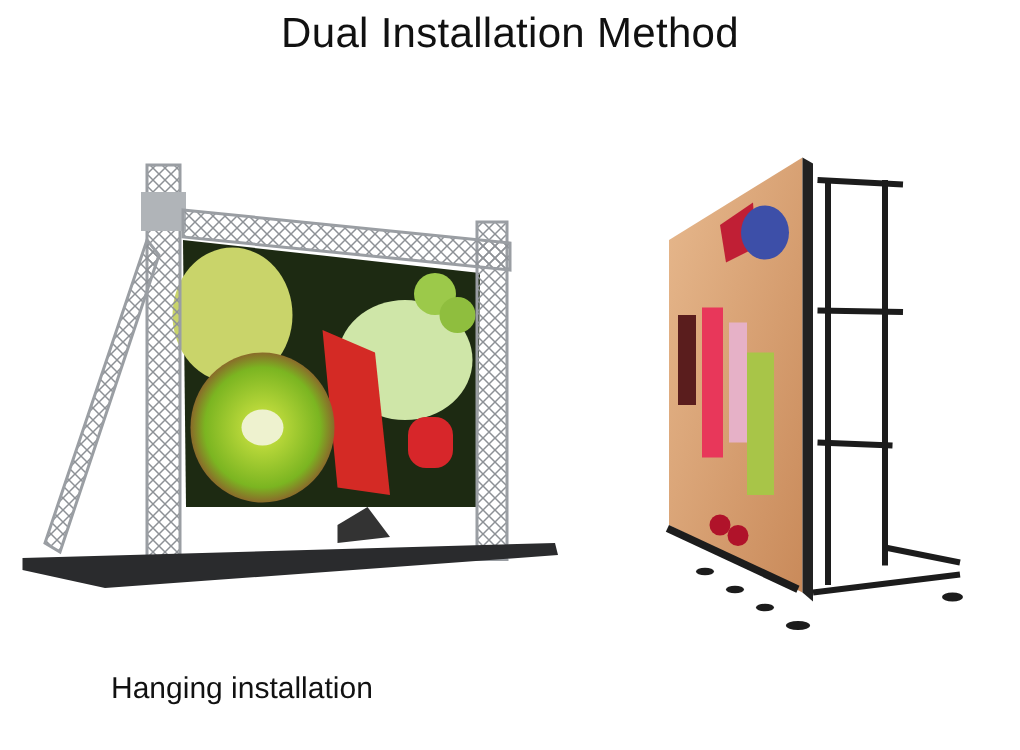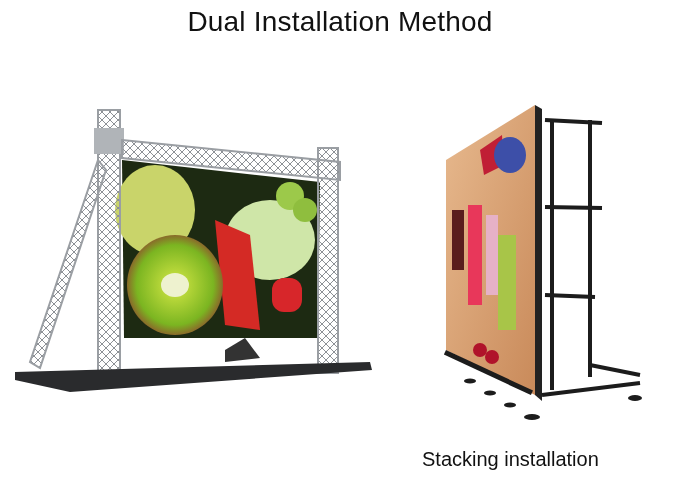--- a/index.html
+++ b/index.html
@@ -85,14 +85,14 @@
     <g fill="#1c1c1c">
       <rect x="6" y="255" width="96" height="5" transform="rotate(25 6 255)"></rect>
       <ellipse cx="92" cy="322" rx="8" ry="3"></ellipse>
         <ellipse cx="195" cy="303" rx="7" ry="3"></ellipse>
       <ellipse cx="70" cy="310" rx="6" ry="2.5"></ellipse>
         <ellipse cx="50" cy="298" rx="6" ry="2.5"></ellipse>
       <ellipse cx="30" cy="286" rx="6" ry="2.5"></ellipse>
     </g>
   </svg>
 
-  <div class="caption cap-right">Stacking installation</div>
+  <div class="caption cap-left">Hanging installation</div>
 </div>
 
 </body></html>

